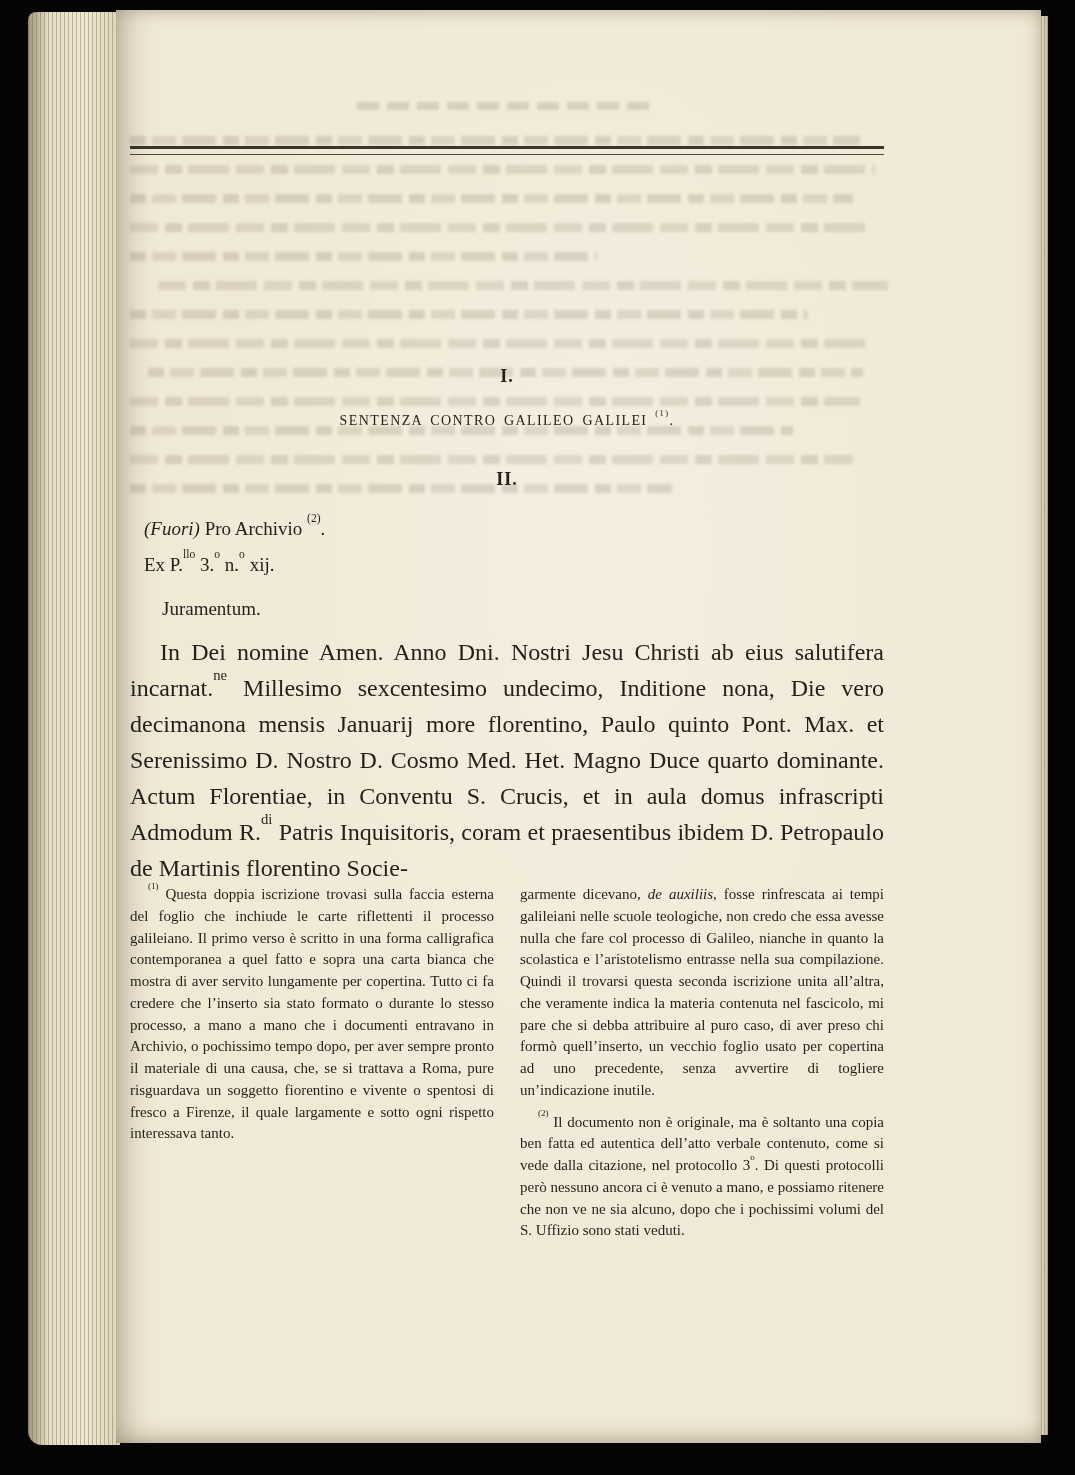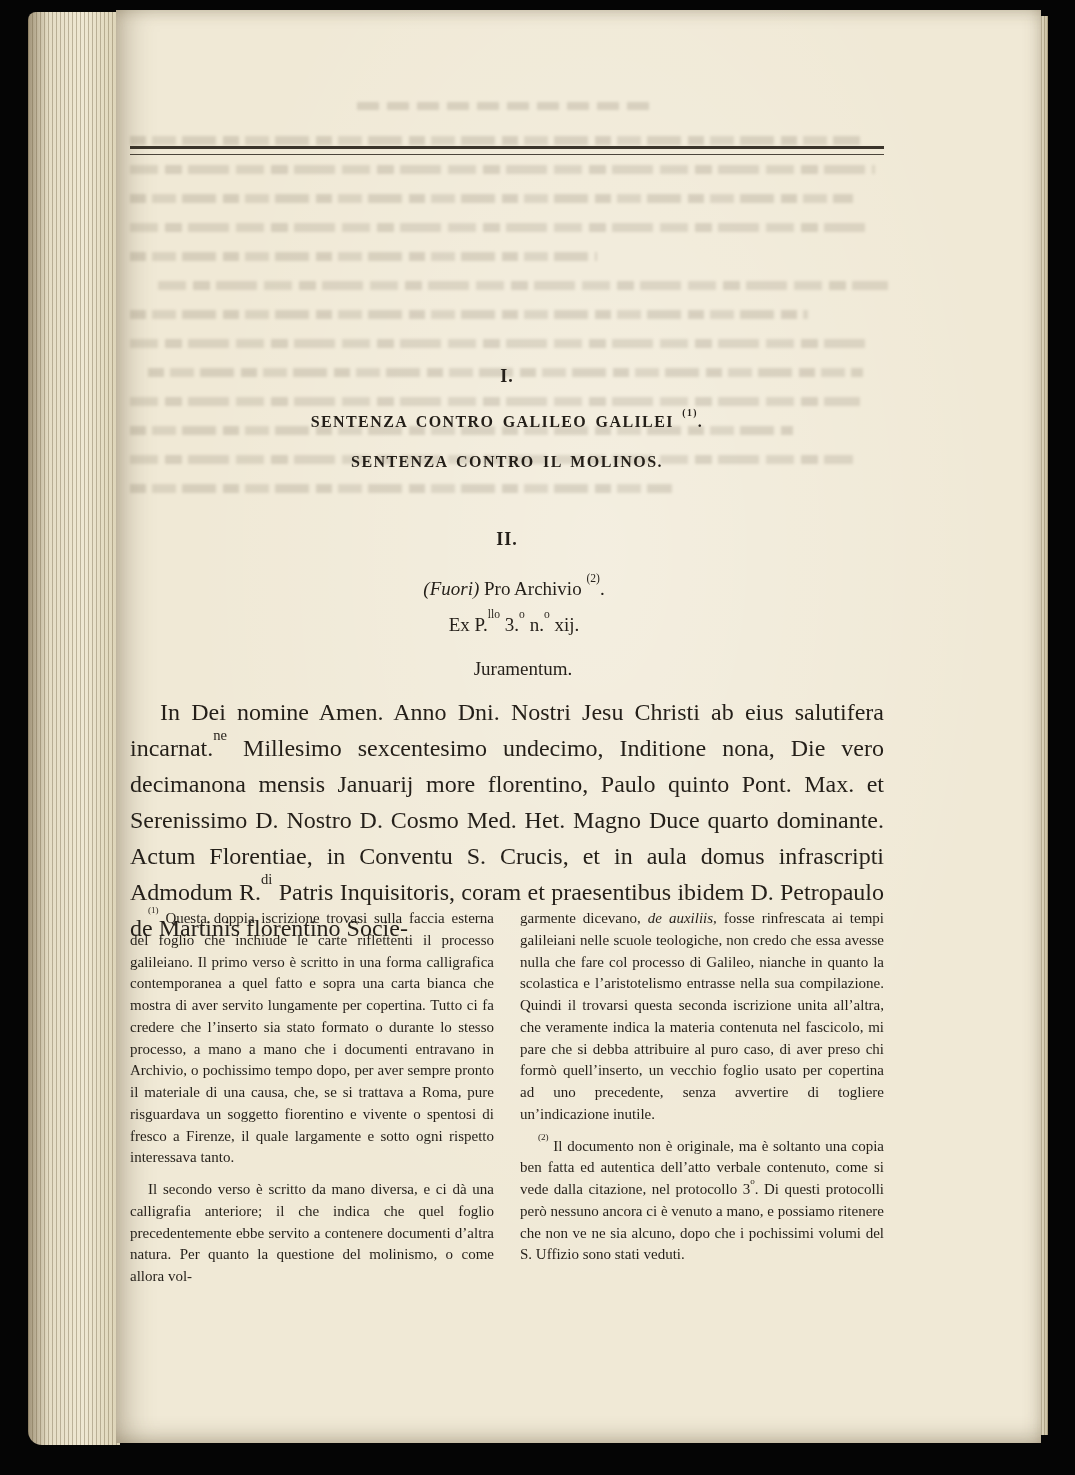--- a/index.html
+++ b/index.html
@@ -51,32 +51,32 @@
     background:repeating-linear-gradient(90deg, rgba(112,100,80,.8) 0 22px, rgba(0,0,0,0) 22px 30px);}
 
   
   .rule{position:absolute;left:14px;top:136px;width:754px;height:5px;
     border-top:3px solid rgba(34,28,20,.88);
     border-bottom:1px solid rgba(34,28,20,.8);}
 
   .content{position:absolute;left:14px;top:356px;width:754px;}
   .center{text-align:center;}
   .numeral{font-size:18px;font-weight:bold;letter-spacing:1px;margin:0 0 26px 0;}
-  .title{font-size:16px;font-weight:bold;letter-spacing:1.4px;word-spacing:3px;margin:0 0 22px 0;}
+  .title{font-size:14px;font-weight:normal;letter-spacing:1.4px;word-spacing:3px;margin:0 0 22px 0;}
   .title-last{margin-bottom:58px;}
   .numeral-2{margin-bottom:28px;margin-top:40px;}
-  .line{font-size:19px;margin:0 0 14px 14px;text-align:center;}
+  .line{font-size:19px;margin:0 0 14px 14px;}
   .line.jur{margin-left:32px;margin-top:22px;}
   .it{font-style:italic;}
   sup{font-size:61%;line-height:0;position:relative;top:-.45em;}
 
   .bodypara{font-size:24px;line-height:1.5;text-align:justify;text-indent:30px;
     margin:8px 0 0 0;}
 
-  .footnotes{position:absolute;left:14px;top:898px;width:754px;display:flex;gap:26px;}
+  .footnotes{position:absolute;left:14px;top:874px;width:754px;display:flex;gap:26px;}
   .fn-col{width:364px;font-size:15px;line-height:1.45;text-align:justify;}
   .fn-col p{margin:0;}
   .fn-col p.indent{text-indent:18px;}
   .fn-col p + p{margin-top:10px;}
 </style>
 </head>
 <body>
 
 <div class="photo">
 
@@ -103,38 +103,36 @@
     </div>
 
     <div class="rule"></div>
 
     <div class="content">
 
       <div class="numeral center">I.</div>
 
       <div class="title center"><span>SENTENZA CONTRO GALILEO GALILEI </span><sup>(1)</sup><span>.</span></div>
 
-      <div class="title title-last center">SENTENZA CONTRO IL MOLINOS.</div>
 
       <div class="numeral numeral-2 center">II.</div>
 
       <div class="line"><span class="it">(Fuori)</span><span> Pro Archivio </span><sup>(2)</sup><span>.</span></div>
 
       <div class="line"><span>Ex P.</span><sup>llo</sup><span> 3.</span><sup>o</sup><span> n.</span><sup>o</sup><span> xij.</span></div>
 
       <div class="line jur">Juramentum.</div>
 
       <p class="bodypara"><span>In Dei nomine Amen. Anno Dni. Nostri Jesu Christi ab eius salutifera incarnat.</span><sup>ne</sup><span> Millesimo sexcentesimo undecimo, Inditione nona, Die vero decimanona mensis Januarij more florentino, Paulo quinto Pont. Max. et Serenissimo D. Nostro D. Cosmo Med. Het. Magno Duce quarto dominante. Actum Florentiae, in Conventu S. Crucis, et in aula domus infrascripti Admodum R.</span><sup>di</sup><span> Patris Inquisitoris, coram et praesentibus ibidem D. Petropaulo de Martinis florentino Socie-</span></p>
     </div>
 
     <div class="footnotes">
 
       <div class="fn-col">
         <p class="indent"><sup>(1)</sup><span> Questa doppia iscrizione trovasi sulla faccia esterna del foglio che inchiude le carte riflettenti il processo galileiano. Il primo verso è scritto in una forma calligrafica contemporanea a quel fatto e sopra una carta bianca che mostra di aver servito lungamente per copertina. Tutto ci fa credere che l’inserto sia stato formato o durante lo stesso processo, a mano a mano che i documenti entravano in Archivio, o pochissimo tempo dopo, per aver sempre pronto il materiale di una causa, che, se si trattava a Roma, pure risguardava un soggetto fiorentino e vivente o spentosi di fresco a Firenze, il quale largamente e sotto ogni rispetto interessava tanto.</span></p>
-        <p class="indent">Il secondo verso è scritto da mano diversa, e ci dà una calligrafia anteriore; il che indica che quel foglio precedentemente ebbe servito a contenere documenti d’altra natura. Per quanto la questione del molinismo, o come allora vol-</p>
       </div>
 
       <div class="fn-col">
         <p><span>garmente dicevano, </span><span class="it">de auxiliis,</span><span> fosse rinfrescata ai tempi galileiani nelle scuole teologiche, non credo che essa avesse nulla che fare col processo di Galileo, nianche in quanto la scolastica e l’aristotelismo entrasse nella sua compilazione. Quindi il trovarsi questa seconda iscrizione unita all’altra, che veramente indica la materia contenuta nel fascicolo, mi pare che si debba attribuire al puro caso, di aver preso chi formò quell’inserto, un vecchio foglio usato per copertina ad uno precedente, senza avvertire di togliere un’indicazione inutile.</span></p>
         <p class="indent"><sup>(2)</sup><span> Il documento non è originale, ma è soltanto una copia ben fatta ed autentica dell’atto verbale contenuto, come si vede dalla citazione, nel protocollo 3</span><sup>o</sup><span>. Di questi protocolli però nessuno ancora ci è venuto a mano, e possiamo ritenere che non ve ne sia alcuno, dopo che i pochissimi volumi del S. Uffizio sono stati veduti.</span></p>
       </div>
 
     </div>
 
   </div>

